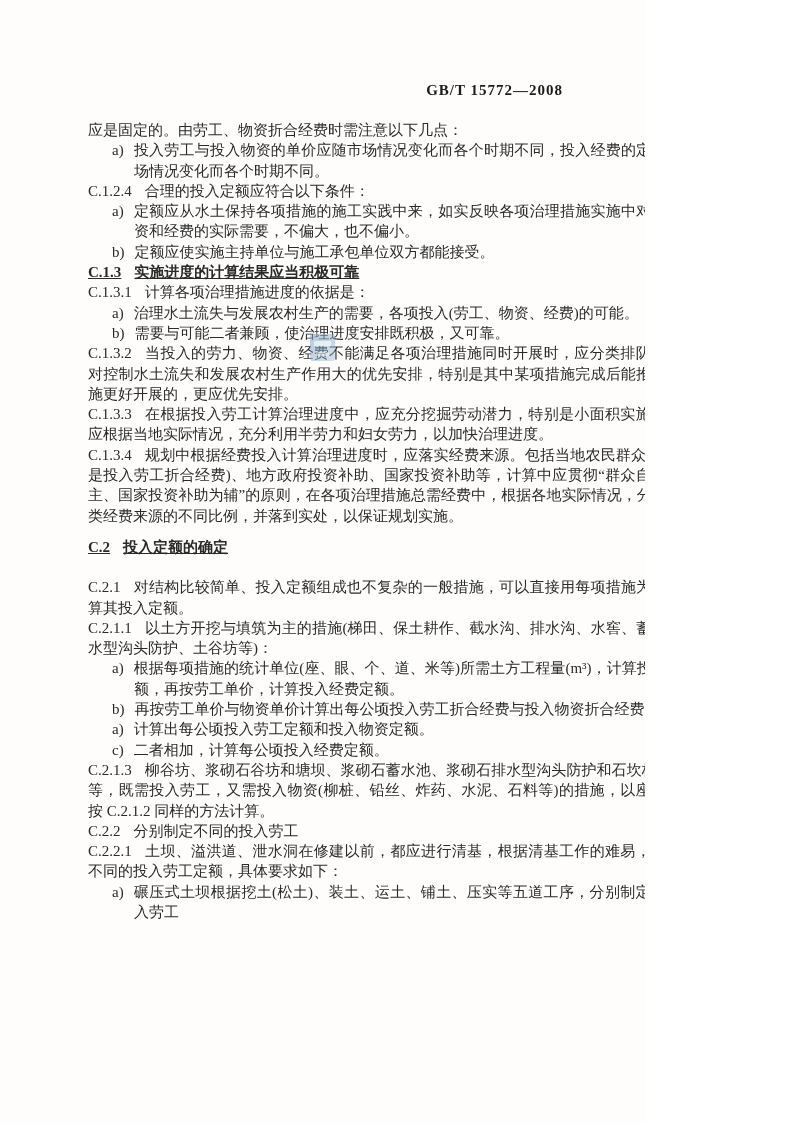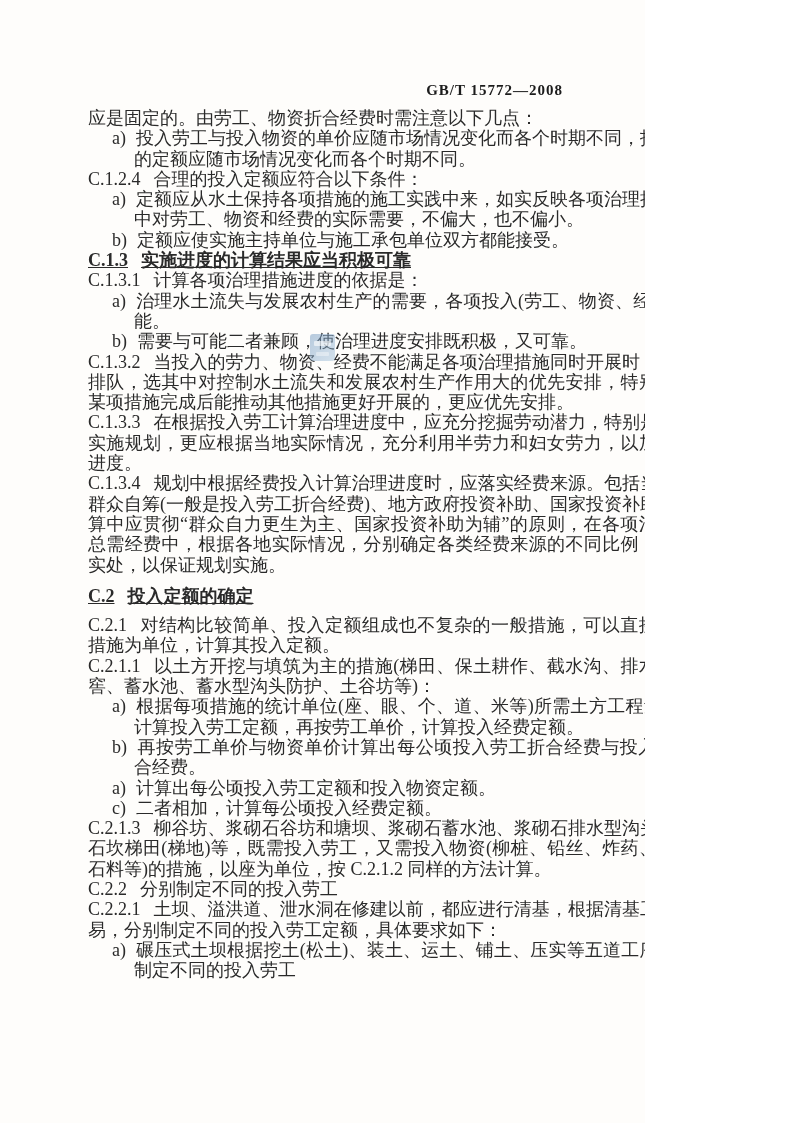--- a/index.html
+++ b/index.html
@@ -23,30 +23,30 @@
     right: 82px;
     text-align: right;
     font-size: 15px;
     font-weight: 700;
     letter-spacing: 1px;
     color: #1c1c1c;
   }
   .content {
     position: absolute;
     left: 88px;
-    top: 108px;
+    top: 120px;
     width: 624px;
-    font-size: 18px;
+    font-size: 15px;
     line-height: 20.3px;
     text-align: justify;
     text-justify: inter-ideograph;
   }
   .content p { margin: 0; }
   p.heading { font-weight: 700; text-decoration: underline; }
-  p.major { margin-top: 11px; margin-bottom: 9px; }
+  p.major { margin-top: 11px; margin-bottom: 20px; }
   p.list { padding-left: 46px; text-indent: -22px; }
   .num { margin-right: 13px; }
   .marker { margin-right: 10px; }
   .watermark {
     position: absolute;
     left: 310px;
     top: 334px;
     width: 25px;
     height: 27px;
     background: linear-gradient(135deg, rgba(125,160,196,0.55), rgba(152,187,216,0.42));

